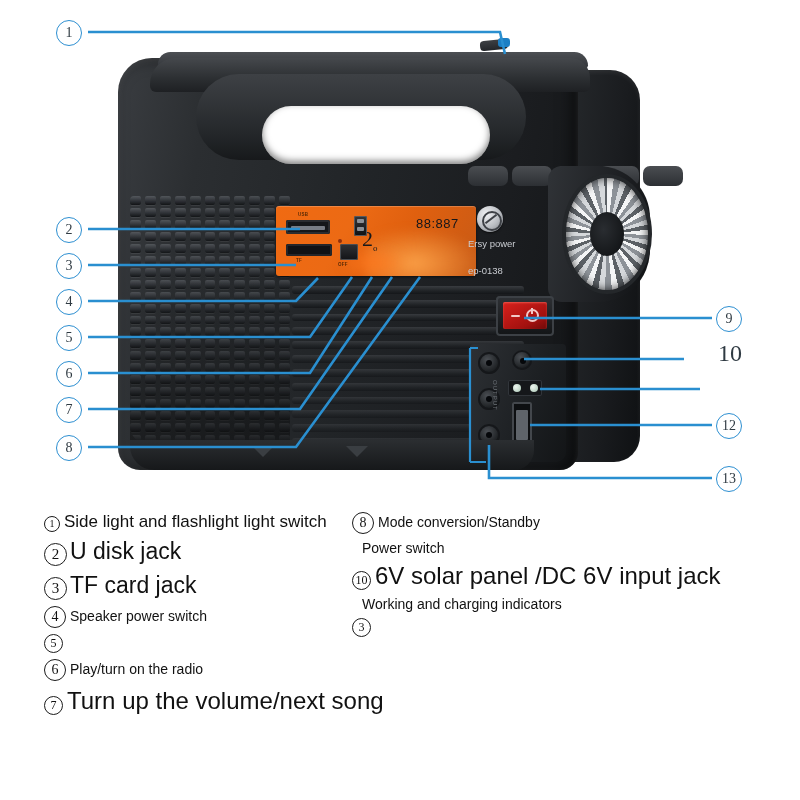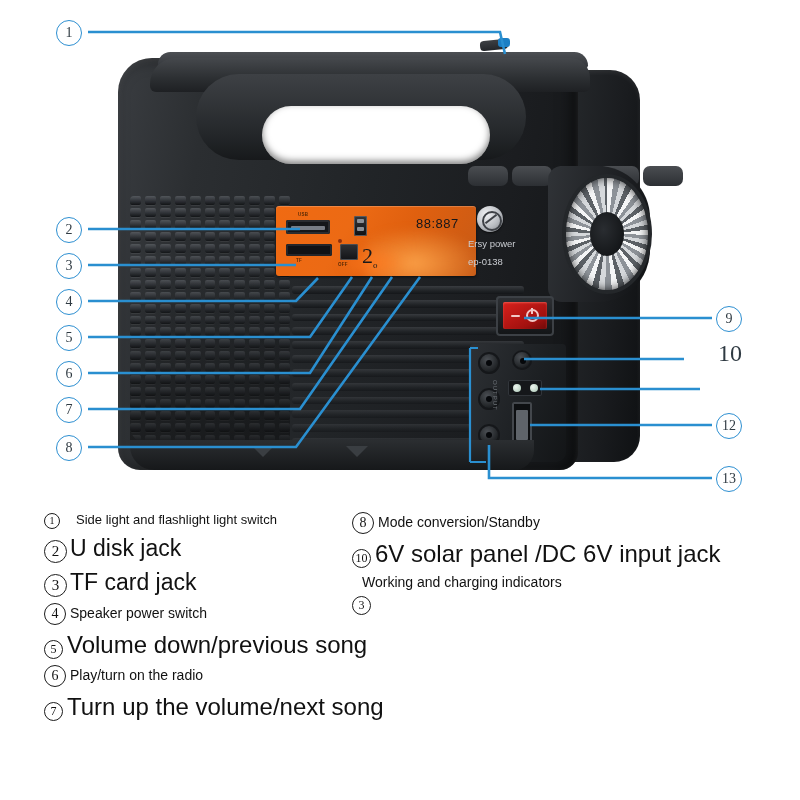--- a/index.html
+++ b/index.html
@@ -126,21 +126,21 @@
   .led-dot{
     position:absolute;left:62px;top:33px;width:4px;height:4px;border-radius:50%;
     background:#8e2f0c;
   }
   .rocker{
     position:absolute;left:64px;top:38px;width:18px;height:16px;
     background:linear-gradient(180deg,#303236,#121316);border-radius:2px;
     box-shadow:inset 0 0 0 1px #4a4d52;
   }
   .btn-2{
-    position:absolute;left:86px;top:39px;font-size:22px;color:#18191b;
+    position:absolute;left:86px;top:22px;font-size:22px;color:#18191b;
     font-family:"Liberation Serif","DejaVu Serif",serif;line-height:1;
   }
   .btn-2 small{font-size:9px;vertical-align:sub;}
   .disp-icon{
     position:absolute;left:78px;top:10px;width:13px;height:20px;
     background:linear-gradient(180deg,#34363a,#0f1012);border-radius:2px;
     box-shadow:inset 0 0 0 1px #56595e;
   }
   .disp-icon::before,.disp-icon::after{
     content:"";position:absolute;left:3px;width:7px;height:4px;background:#8b9097;border-radius:1px;
@@ -277,21 +277,21 @@
   .lg{display:flex;align-items:baseline;white-space:nowrap;}
   .lg .num{
     display:inline-flex;align-items:center;justify-content:center;flex:none;
     border:1.4px solid #1b1b1b;border-radius:50%;
     font-family:"Liberation Serif","DejaVu Serif",serif;color:#111;
   }
   .lg .txt{color:#111;}
 
   
   .sz-s  .num{width:14px;height:14px;font-size:10px;}
-  .sz-s  .txt{font-size:13px;margin-left:16px;}
+  .sz-s  .txt{font-size:17px;margin-left:4px;}
   .sz-m  .num{width:17px;height:17px;font-size:12px;}
   .sz-m  .txt{font-size:24px;margin-left:4px;}
   .sz-l  .num{width:20px;height:20px;font-size:14px;}
   .sz-l  .txt{font-size:14px;margin-left:4px;}
   .sz-xl .num{width:21px;height:21px;font-size:15px;}
   .sz-xl .txt{font-size:23px;margin-left:3px;}
 </style>
 </head>
 <body>
 
@@ -626,21 +626,21 @@
 
       <div class="btn-2"><span>2</span><small>o</small></div>
 
       <div class="disp-icon"></div>
       <div class="readout">88:887</div>
     </div>
 
     <div class="brand">
       <div class="logo"></div>
       <div class="bname">Ersy power</div>
-      <div class="bname" style="margin-top:5px;">ep-0138</div>
+      <div class="bname" style="margin-top:14px;">ep-0138</div>
     </div>
 
     <div class="torch-housing"></div>
     <div class="torch-lens"></div>
 
     <div class="pwr-frame"></div>
     <div class="pwr-red">
       <span class="bar"></span>
       <span class="circ"></span>
     </div>
@@ -724,36 +724,39 @@
         <div class="lg sz-xl" style="margin-top: 6px;">
           <span class="num">3</span>
           <span class="txt">TF card jack</span>
         </div>
         <div class="lg sz-l" style="margin-top: 6px;">
           <span class="num">4</span>
           <span class="txt">Speaker power switch</span>
         </div>
         <div class="lg sz-m" style="margin-top: 6px;">
           <span class="num">5</span>
-          <span class="txt">Volume down/previous song</span>
         </div>
         <div class="lg sz-l" style="margin-top: 6px;">
           <span class="num">6</span>
           <span class="txt">Play/turn on the radio</span>
         </div>
         <div class="lg sz-m" style="margin-top: 6px;">
           <span class="num">7</span>
           <span class="txt">Turn up the volume/next song</span>
         </div>
       </div>
     <div class="col-right" id="legend-right">
         <div class="lg sz-l" style="margin-top: 0px;">
           <span class="num">8</span>
           <span class="txt">Mode conversion/Standby</span>
         </div>
+        <div class="lg sz-l" style="margin-top: 6px;">
+          <span style="display: inline-block; width: 6px;"></span>
+          <span class="txt">Power switch</span>
+        </div>
         <div class="lg sz-m" style="margin-top: 6px;">
           <span class="num">10</span>
           <span class="txt">6V solar panel /DC 6V input jack</span>
         </div>
         <div class="lg sz-l" style="margin-top: 6px;">
           <span style="display: inline-block; width: 6px;"></span>
           <span class="txt">Working and charging indicators</span>
         </div>
         <div class="lg sz-m" style="margin-top: 6px;">
           <span class="num">3</span>

